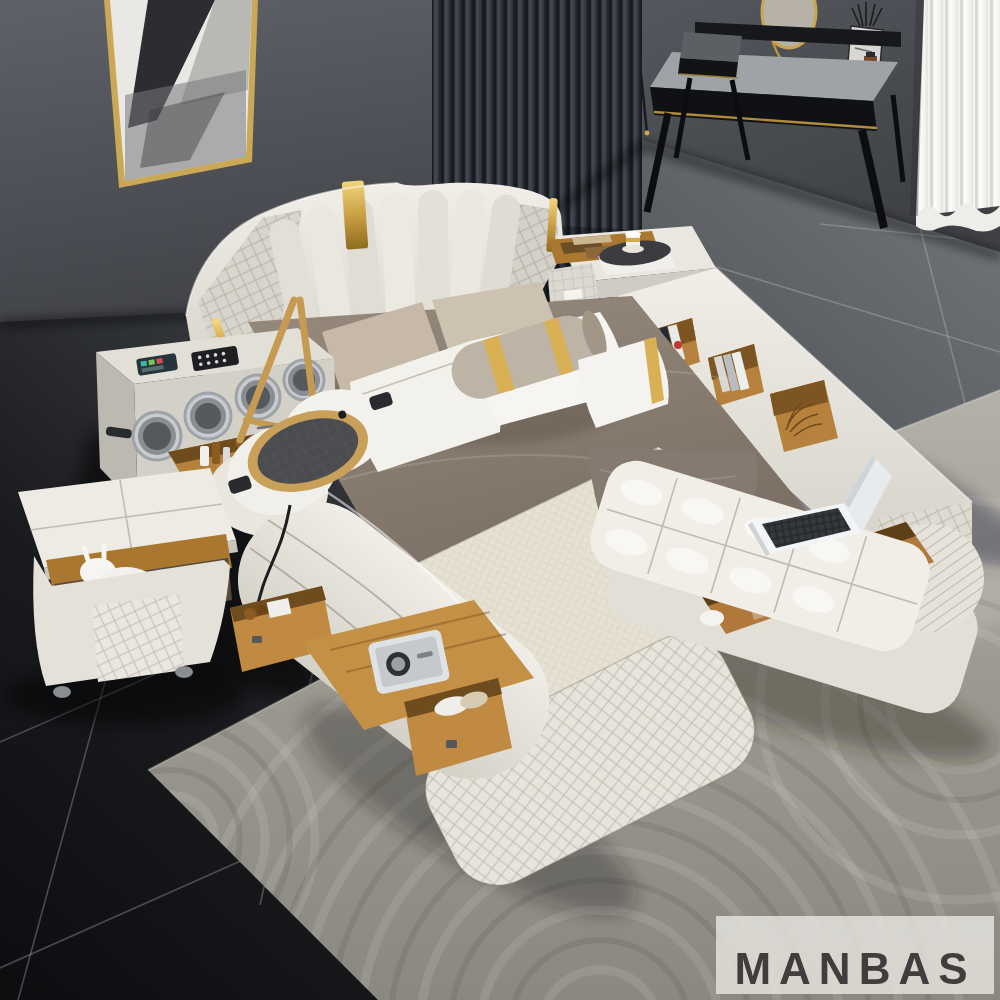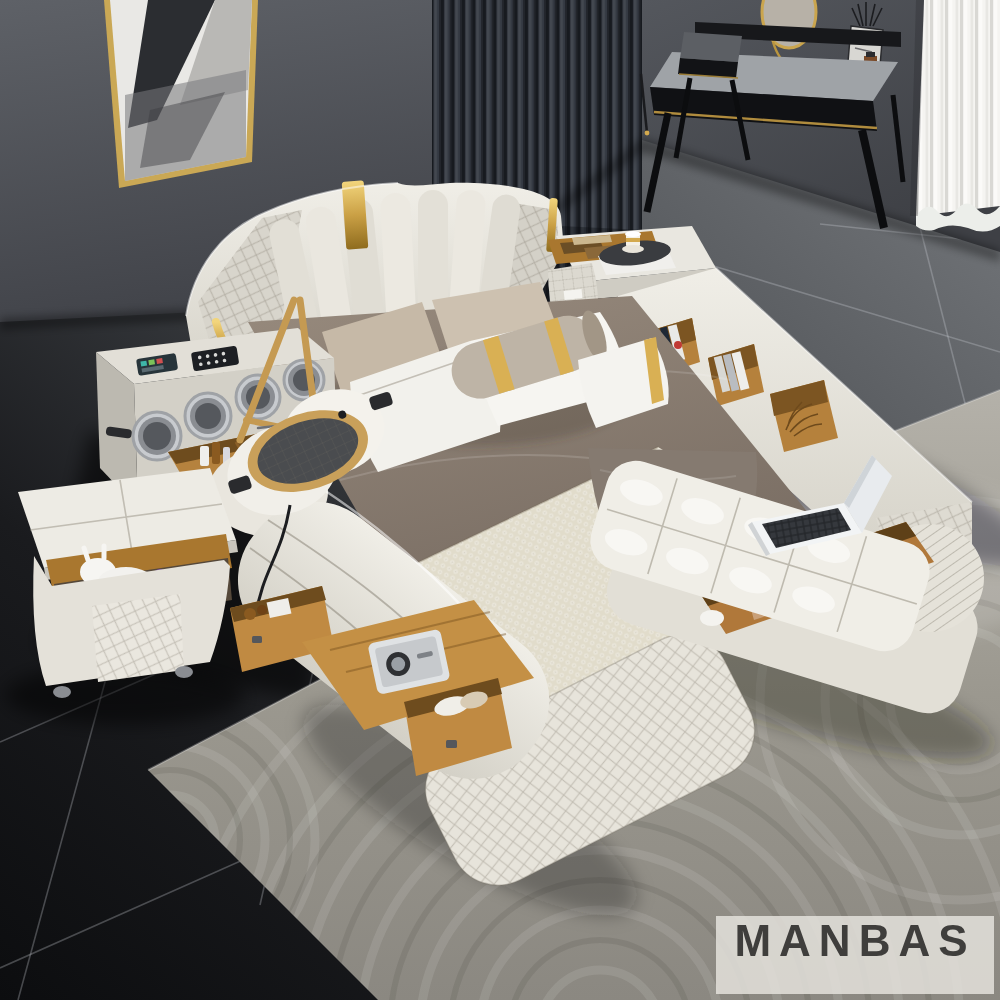--- a/index.html
+++ b/index.html
@@ -1,21 +1,21 @@
 <!DOCTYPE html>
 <html><head>
 <meta charset="utf-8">
 <style>
   html,body{margin:0;padding:0;background:#222;}
   .scene{position:relative;width:1000px;height:1000px;overflow:hidden;font-family:"Liberation Sans",sans-serif;}
   .scene svg{position:absolute;left:0;top:0;}
   .watermark{
     position:absolute;left:716px;top:916px;width:278px;height:78px;
     background:rgba(228,226,220,0.85);
-    display:flex;align-items:flex-start;justify-content:center;
+    display:flex;align-items:flex-end;justify-content:center;
   }
   .watermark span{
     font-family:"Liberation Sans",sans-serif;
     font-weight:bold;font-size:44px;letter-spacing:8px;
     color:#3f3e3c;transform:scaleY(1.02);
   }
 </style>
 </head>
 <body>
 

